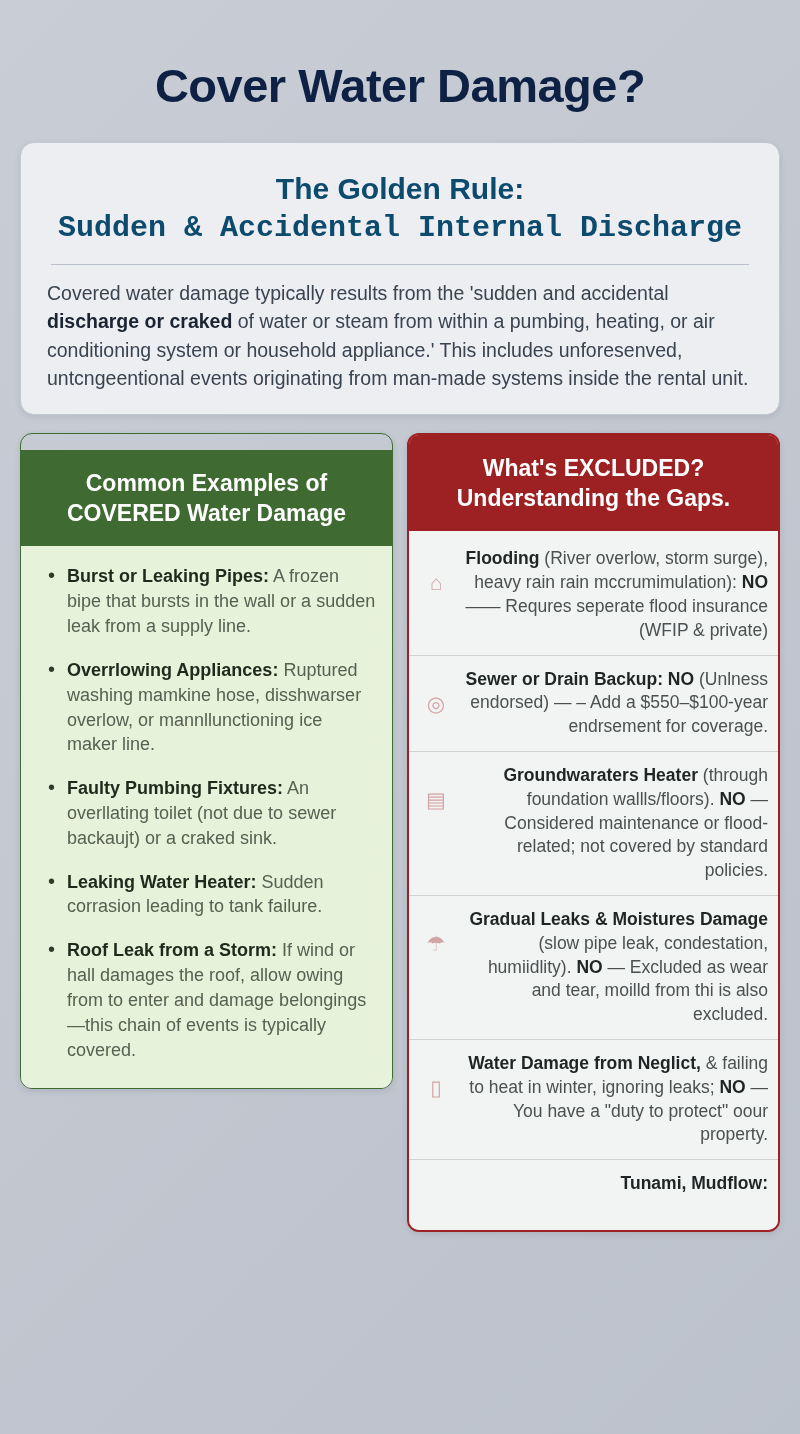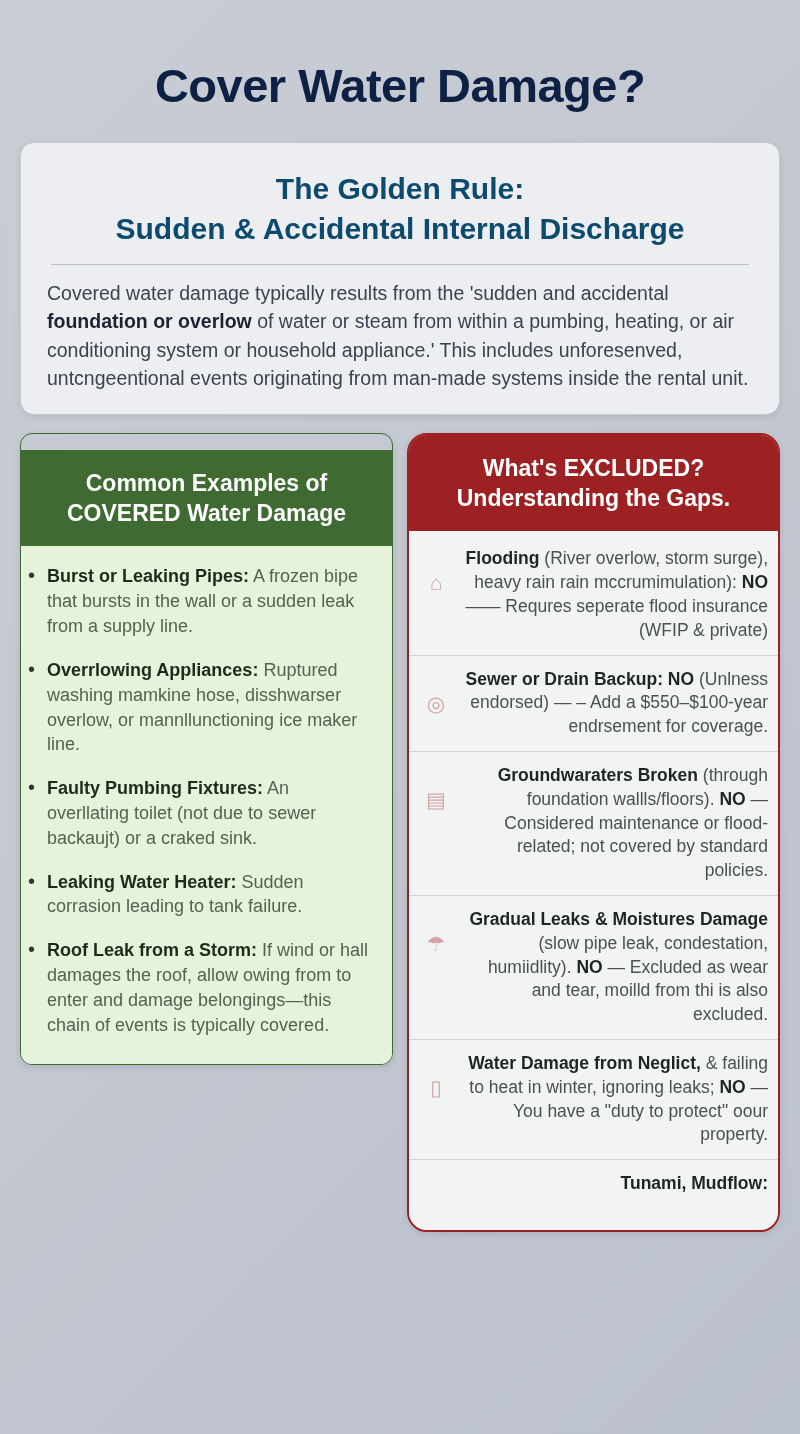--- a/index.html
+++ b/index.html
@@ -42,21 +42,21 @@
     margin: 0 2px 18px 2px;
   }
   .golden h2 {
     margin: 0;
     text-align: center;
     color: #0c4a6e;
     font-size: 30px;
     font-weight: bold;
     line-height: 1.32;
   }
-  .golden h2 .sub { display: block; }
+  .golden h2 .sub { display: block; font-family: Liberation Mono, monospace; }
   .golden hr {
     border: none;
     border-top: 1px solid #b9bfcb;
     margin: 16px 4px 14px 4px;
   }
   .golden p {
     margin: 0;
     color: #3a4350;
     font-size: 19.5px;
     line-height: 1.44;
@@ -87,21 +87,21 @@
     text-align: center;
     font-size: 23px;
     font-weight: bold;
     line-height: 1.32;
     padding: 18px 14px 18px 14px;
     margin-top: 16px;
   }
   .covered-head .l2 { display: block; }
   .covered-body {
     background: #e6f2da;
-    padding: 18px 16px 26px 0;
+    padding: 18px 16px 26px 20px;
   }
   ul.covered-list {
     margin: 0;
     padding: 0 0 0 22px;
     list-style: none;
   }
   ul.covered-list li {
     position: relative;
     color: #566152;
     font-size: 18px;
@@ -118,21 +118,21 @@
     color: #2c3b2a;
     font-size: 20px;
   }
   ul.covered-list li b {
     color: #1d2a1c;
     font-weight: bold;
   }
 
   
   .excluded {
-    border-radius: 20px;
+    border-radius: 12px;
     overflow: hidden;
     box-shadow: 0 2px 6px rgba(30,40,60,0.12);
     border: 2px solid #9d2023;
     background: #fca5a5;
   }
   .excluded-head {
     background: #9d2023;
     color: #ffffff;
     text-align: center;
     font-size: 23px;
@@ -180,21 +180,21 @@
   <h1 class="title">
     <span class="line">Cover Water Damage?</span>
   </h1>
 
   <section class="golden">
     <h2>
       <span>The Golden Rule:</span>
       <span class="sub">Sudden &amp; Accidental Internal Discharge</span>
     </h2>
     <hr>
-    <p><span>Covered water damage typically results from the 'sudden and accidental </span><b>foundation or overlow</b><span> of water or steam from within a pumbing, heating, or air conditioning system or household appliance.' This includes unforesenved, untcngeentional events originating from man-made systems inside the rental unit.</span></p>
+    <p><span>Covered water damage typically results from the 'sudden and accidental </span><b>discharge or craked</b><span> of water or steam from within a pumbing, heating, or air conditioning system or household appliance.' This includes unforesenved, untcngeentional events originating from man-made systems inside the rental unit.</span></p>
   </section>
 
   <div class="columns">
 
     <div class="col-left">
       <div class="covered">
         <div class="covered-head">
           <span>Common Examples of</span>
           <span class="l2">COVERED Water Damage</span>
         </div>
@@ -223,21 +223,21 @@
             <div class="ex-text"><b>Flooding</b><span> (River overlow, storm surge), heavy rain rain mccrumimulation): </span><span class="no">NO</span><span> —— Requres seperate flood insurance (WFIP &amp; private)</span></div>
           </div>
 
           <div class="ex-row">
             <div class="ex-icon">◎</div>
             <div class="ex-text"><b>Sewer or Drain Backup:</b><span> </span><span class="no">NO</span><span> (Unlness endorsed) — – Add a $550–$100-year endrsement for coverage.</span></div>
           </div>
 
           <div class="ex-row">
             <div class="ex-icon">▤</div>
-            <div class="ex-text"><b>Groundwaraters Broken</b><span> (through foundation wallls/floors). </span><span class="no">NO</span><span> — Considered maintenance or flood-related; not covered by standard policies.</span></div>
+            <div class="ex-text"><b>Groundwaraters Heater</b><span> (through foundation wallls/floors). </span><span class="no">NO</span><span> — Considered maintenance or flood-related; not covered by standard policies.</span></div>
           </div>
 
           <div class="ex-row">
             <div class="ex-icon">☂</div>
             <div class="ex-text"><b>Gradual Leaks &amp; Moistures Damage</b><span> (slow pipe leak, condestation, humiidlity). </span><span class="no">NO</span><span> — Excluded as wear and tear, moilld from thi is also excluded.</span></div>
           </div>
 
           <div class="ex-row">
             <div class="ex-icon">▯</div>
             <div class="ex-text"><b>Water Damage from Neglict,</b><span> &amp; failing to heat in winter, ignoring leaks; </span><span class="no">NO</span><span> — You have a "duty to protect" oour property.</span></div>

